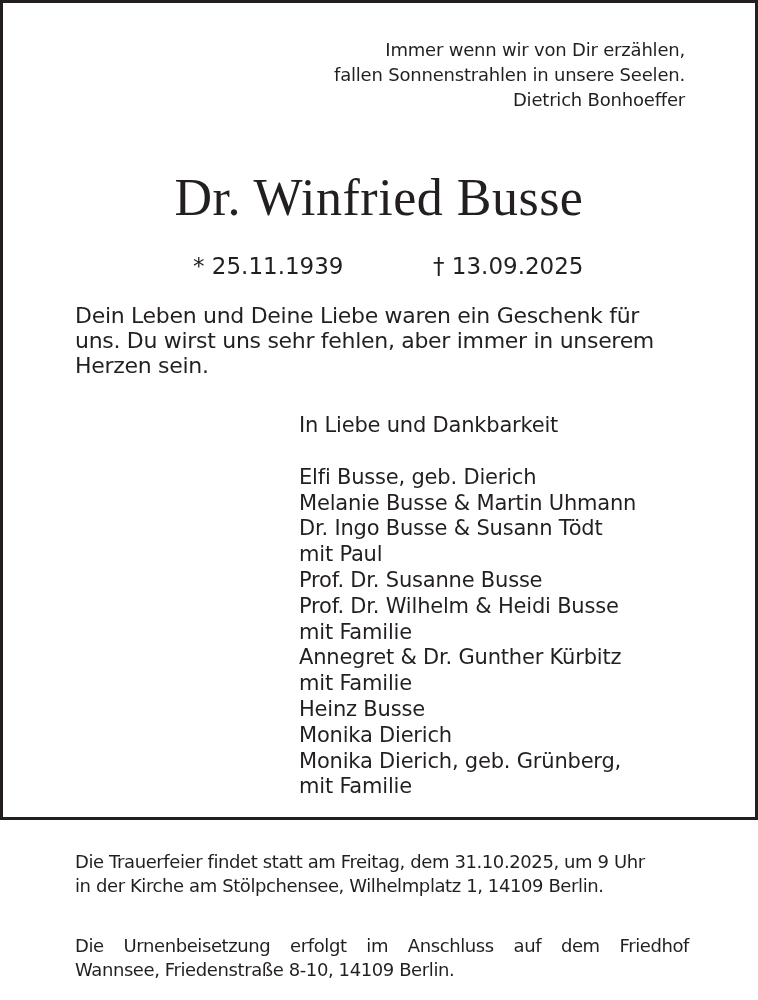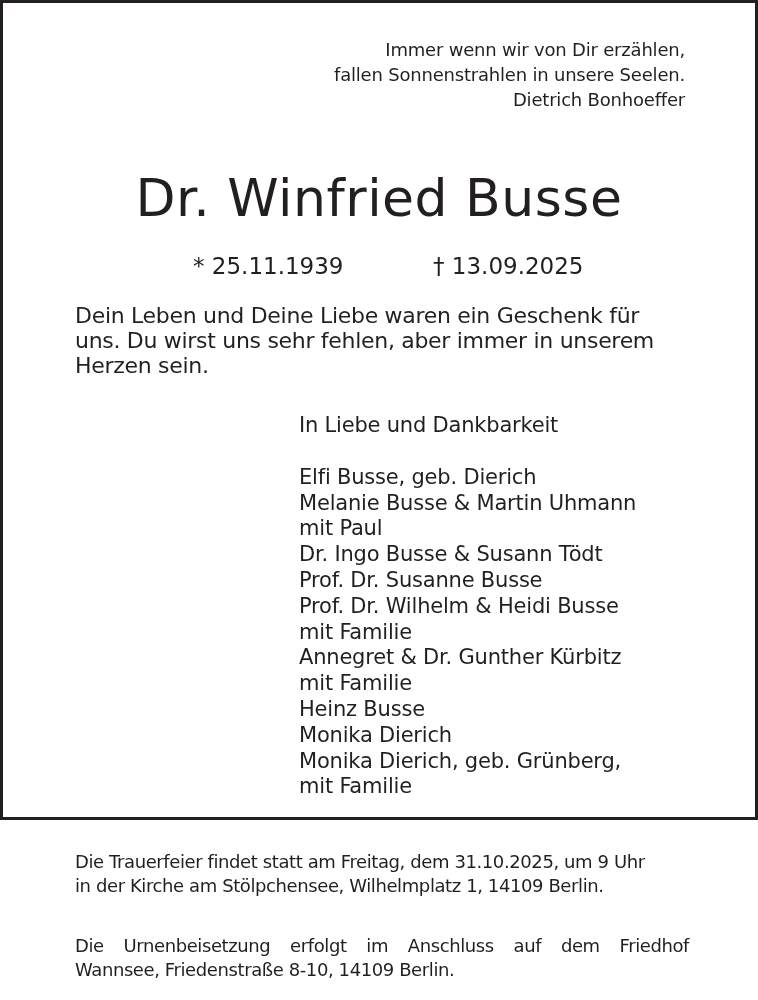--- a/index.html
+++ b/index.html
@@ -16,20 +16,21 @@
   .quote {
     position: absolute; right: 70px; top: 34px;
     text-align: right; font-size: 18px; line-height: 25px;
     letter-spacing: -0.2px;
   }
   .quote div { white-space: nowrap; }
   .name {
     position: absolute; left: 0; right: 0; top: 160px;
     text-align: center; font-size: 52px; line-height: 70px;
     letter-spacing: 0.5px;
+    font-family: Liberation Serif, serif;
   }
   .dates {
     position: absolute; top: 248px; left: 0; right: 0;
     font-size: 23px; line-height: 30px;
   }
   .dates .born { position: absolute; left: 190px; white-space: nowrap; }
   .dates .died { position: absolute; left: 430px; white-space: nowrap; }
   .message {
     position: absolute; left: 72px; top: 300px; width: 620px;
     font-size: 22px; line-height: 25px; letter-spacing: -0.3px;
@@ -68,22 +69,22 @@
   <div class="message">
     <div>Dein Leben und Deine Liebe waren ein Geschenk für</div>
     <div>uns. Du wirst uns sehr fehlen, aber immer in unserem</div>
     <div>Herzen sein.</div>
   </div>
 
   <div class="signers">
     <div class="greeting">In Liebe und Dankbarkeit</div>
     <div class="row">Elfi Busse, geb. Dierich</div>
     <div class="row">Melanie Busse &amp; Martin Uhmann</div>
+    <div class="row">Dr. Ingo Busse &amp; Susann Tödt</div>
     <div class="row">mit Paul</div>
-    <div class="row">Dr. Ingo Busse &amp; Susann Tödt</div>
     <div class="row">Prof. Dr. Susanne Busse</div>
     <div class="row">Prof. Dr. Wilhelm &amp; Heidi Busse</div>
     <div class="row">mit Familie</div>
     <div class="row">Annegret &amp; Dr. Gunther Kürbitz</div>
     <div class="row">mit Familie</div>
     <div class="row">Heinz Busse</div>
     <div class="row">Monika Dierich</div>
     <div class="row">Monika Dierich, geb. Grünberg,</div>
     <div class="row">mit Familie</div>
   </div>

